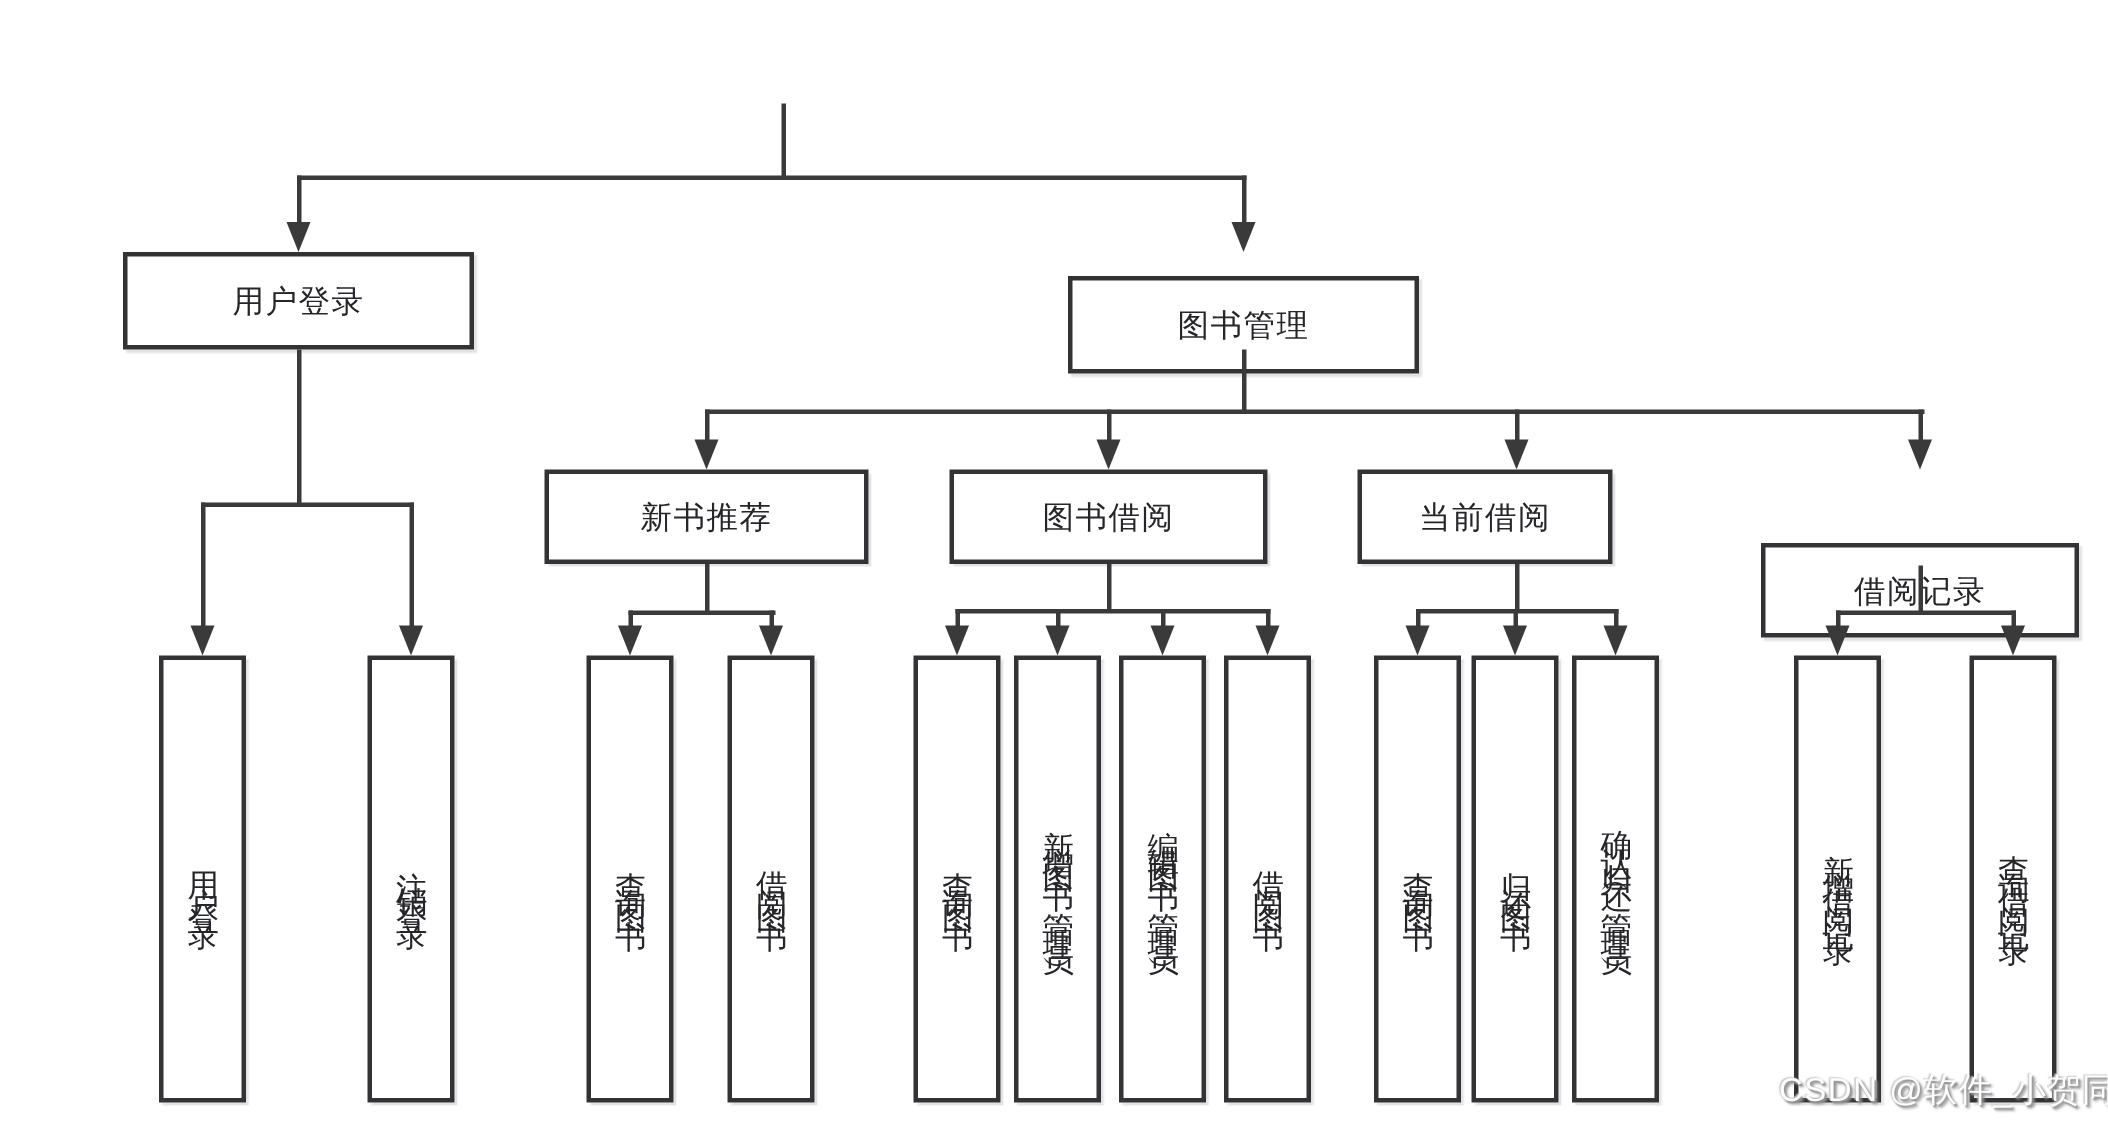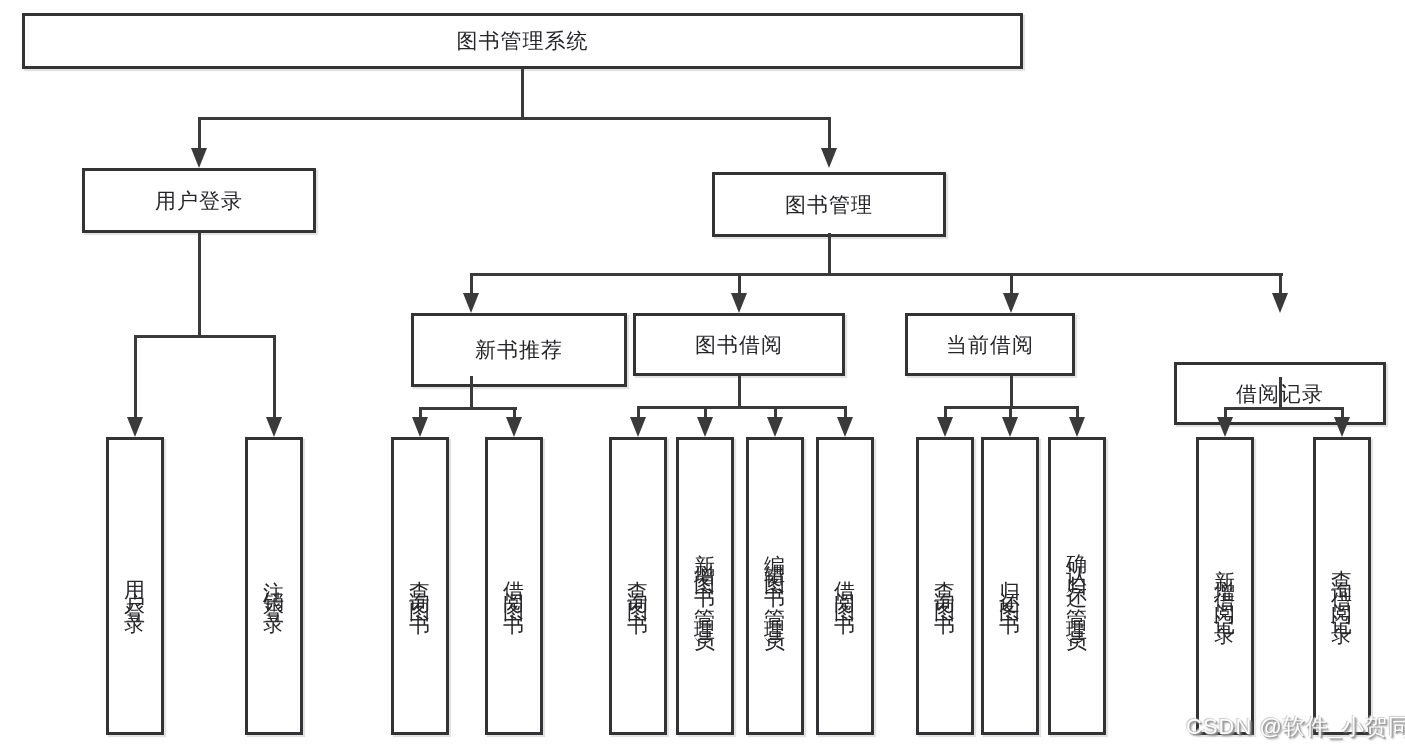--- a/index.html
+++ b/index.html
@@ -32,26 +32,25 @@
     position:absolute;left:1186px;top:712px;z-index:9;
     font-size:22px;letter-spacing:1px;color:#fdfdfd;white-space:nowrap;
     text-shadow:2px 2px 2px #8f8f8f,-1px -1px 1px #c9c9c9,1px 1px 1px #9a9a9a;
   }
 </style>
 </head>
 <body>
 
 <div id="stage">
 
-  <div class="hbox" style="left:22px;top:13px;width:1001px;height:56px;">图书管理系统</div>
 
   <div class="hbox" style="left:82px;top:168px;width:234px;height:65px;">用户登录</div>
-  <div class="hbox" style="left:712px;top:172px;width:234px;height:65px;">图书管理</div>
+  <div class="hbox" style="left:712px;top:184px;width:234px;height:65px;">图书管理</div>
 
-  <div class="hbox" style="left:363px;top:313px;width:216px;height:74px;margin-left:48px;">新书推荐</div>
+  <div class="hbox" style="left:363px;top:313px;width:216px;height:63px;">新书推荐</div>
   <div class="hbox" style="left:633px;top:313px;width:212px;height:63px;">图书借阅</div>
   <div class="hbox" style="left:905px;top:313px;width:170px;height:63px;">当前借阅</div>
   <div class="hbox" style="left:1174px;top:314px;width:212px;height:63px;margin-top:48px;">借阅记录</div>
 
   <div class="vbox" style="left:106px;">用户登录</div>
   <div class="vbox" style="left:245px;">注销登录</div>
 
   <div class="vbox" style="left:391px;">查询图书</div>
   <div class="vbox" style="left:485px;">借阅图书</div>
 

